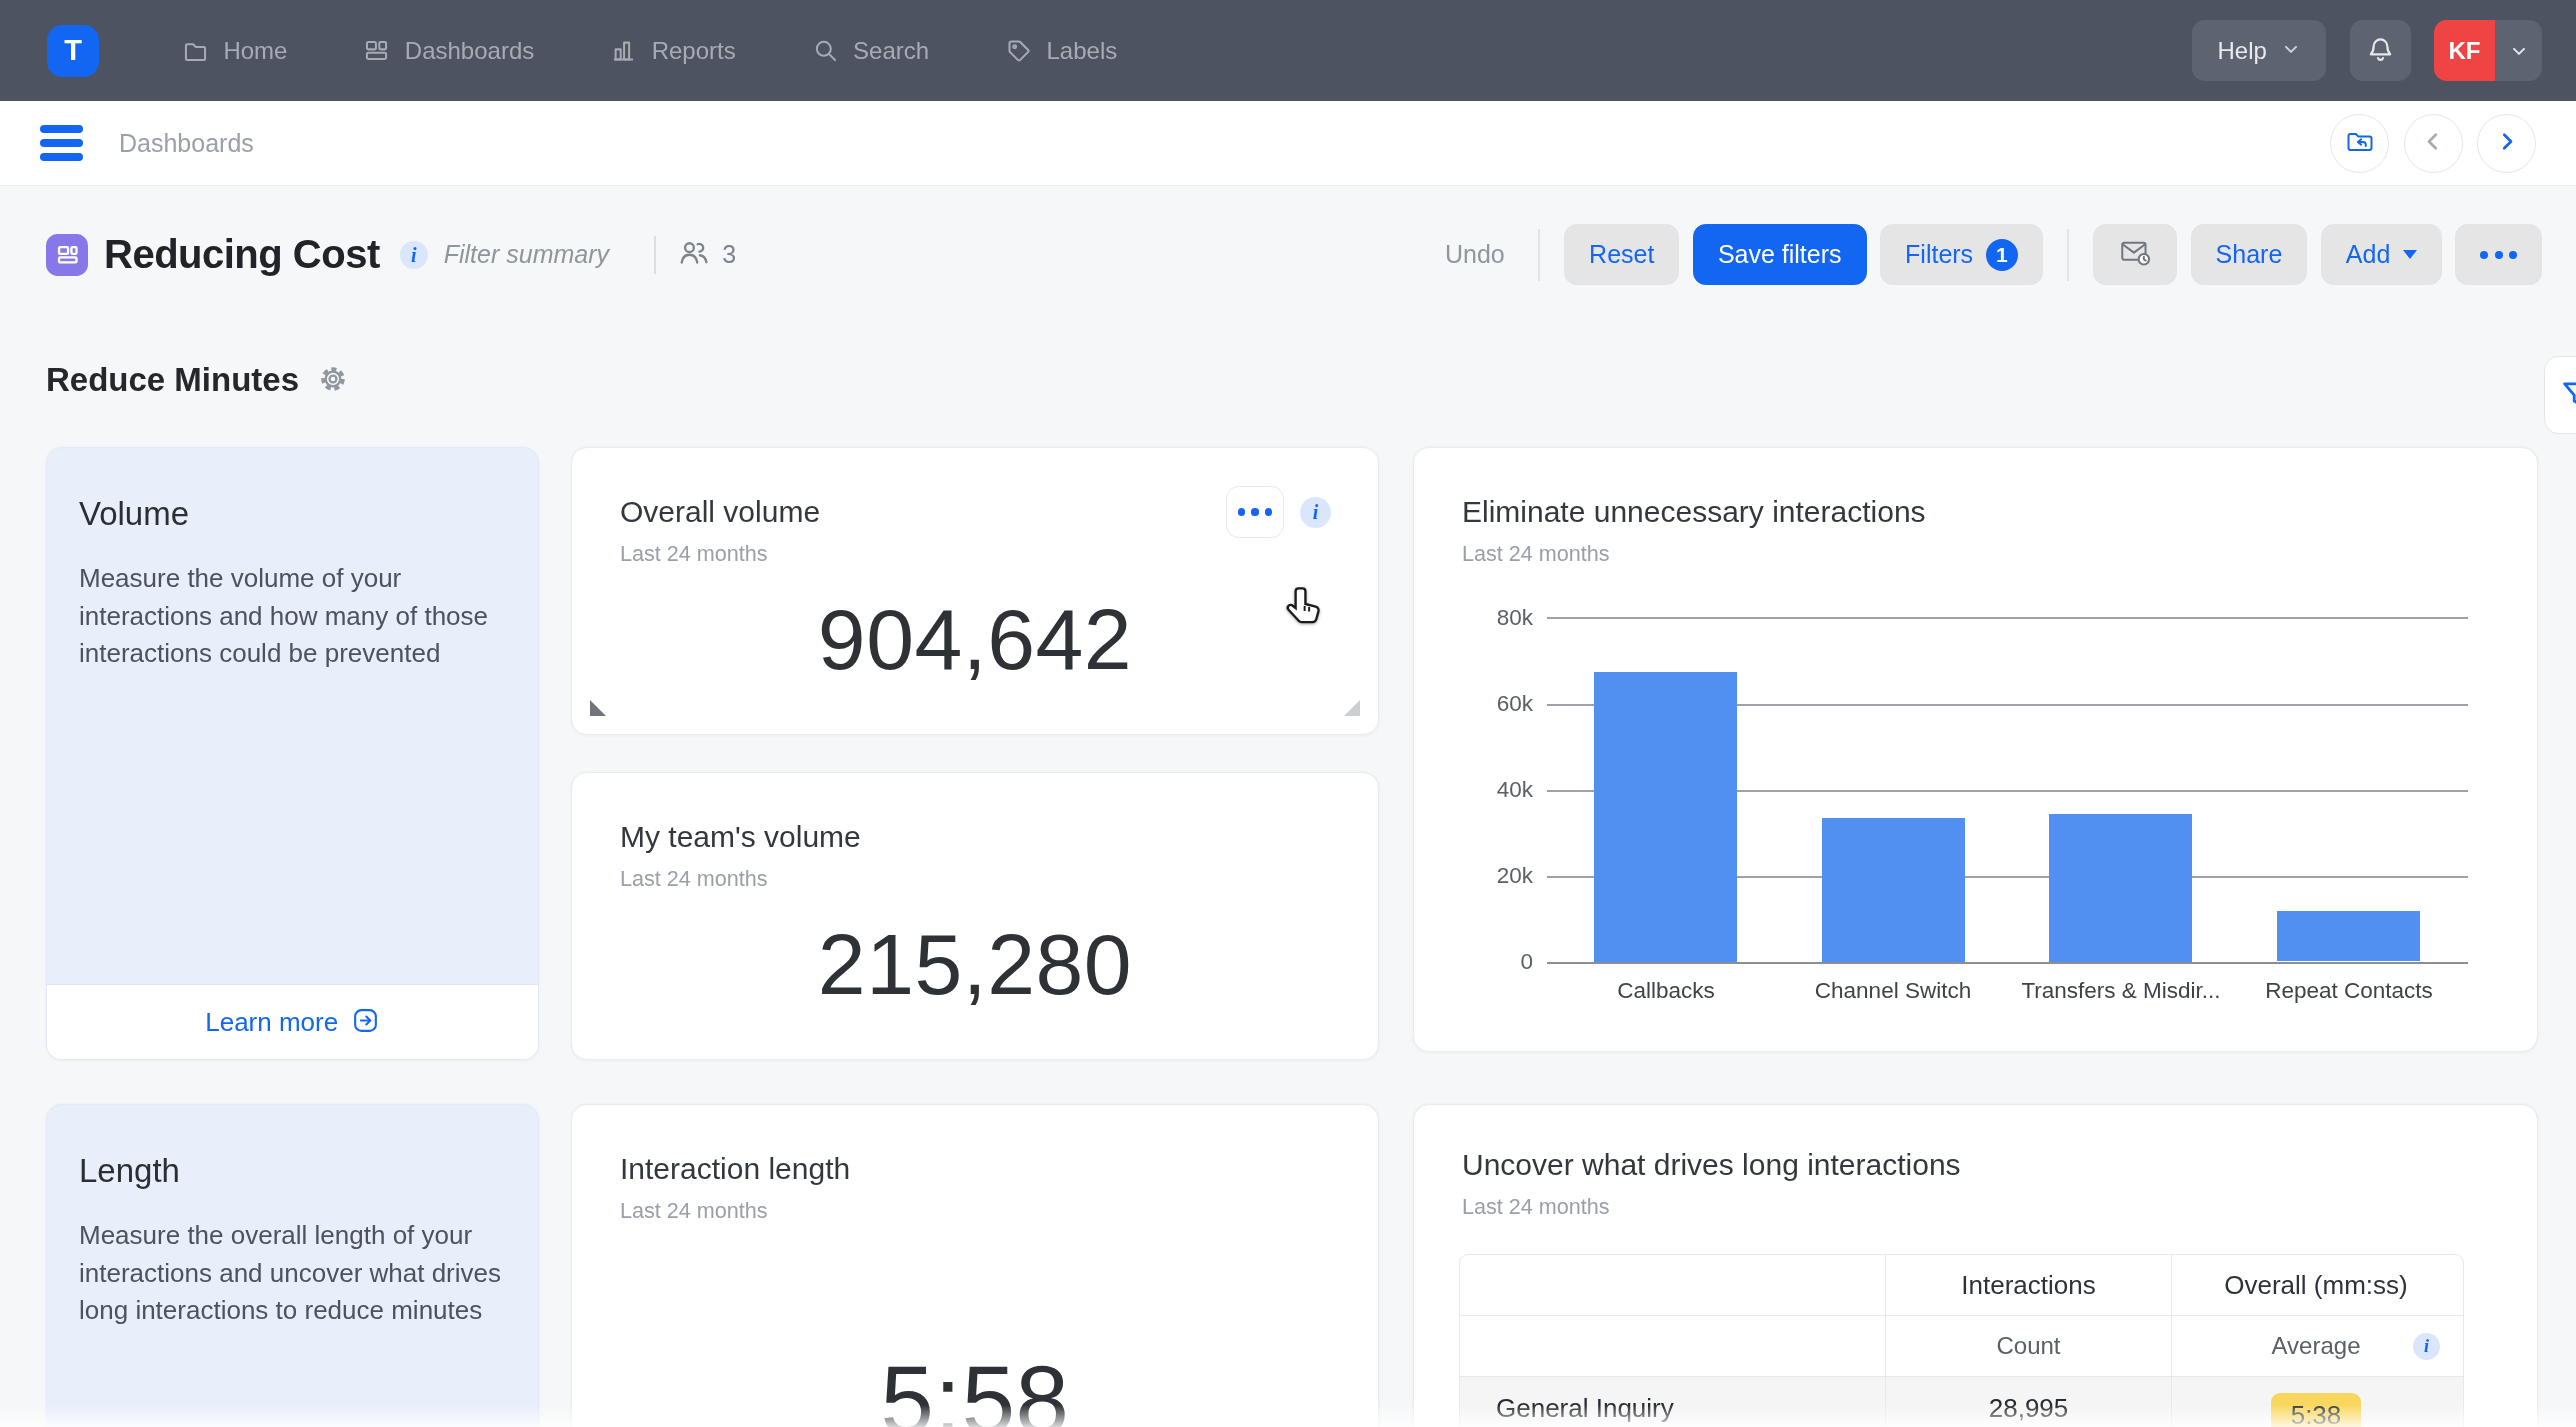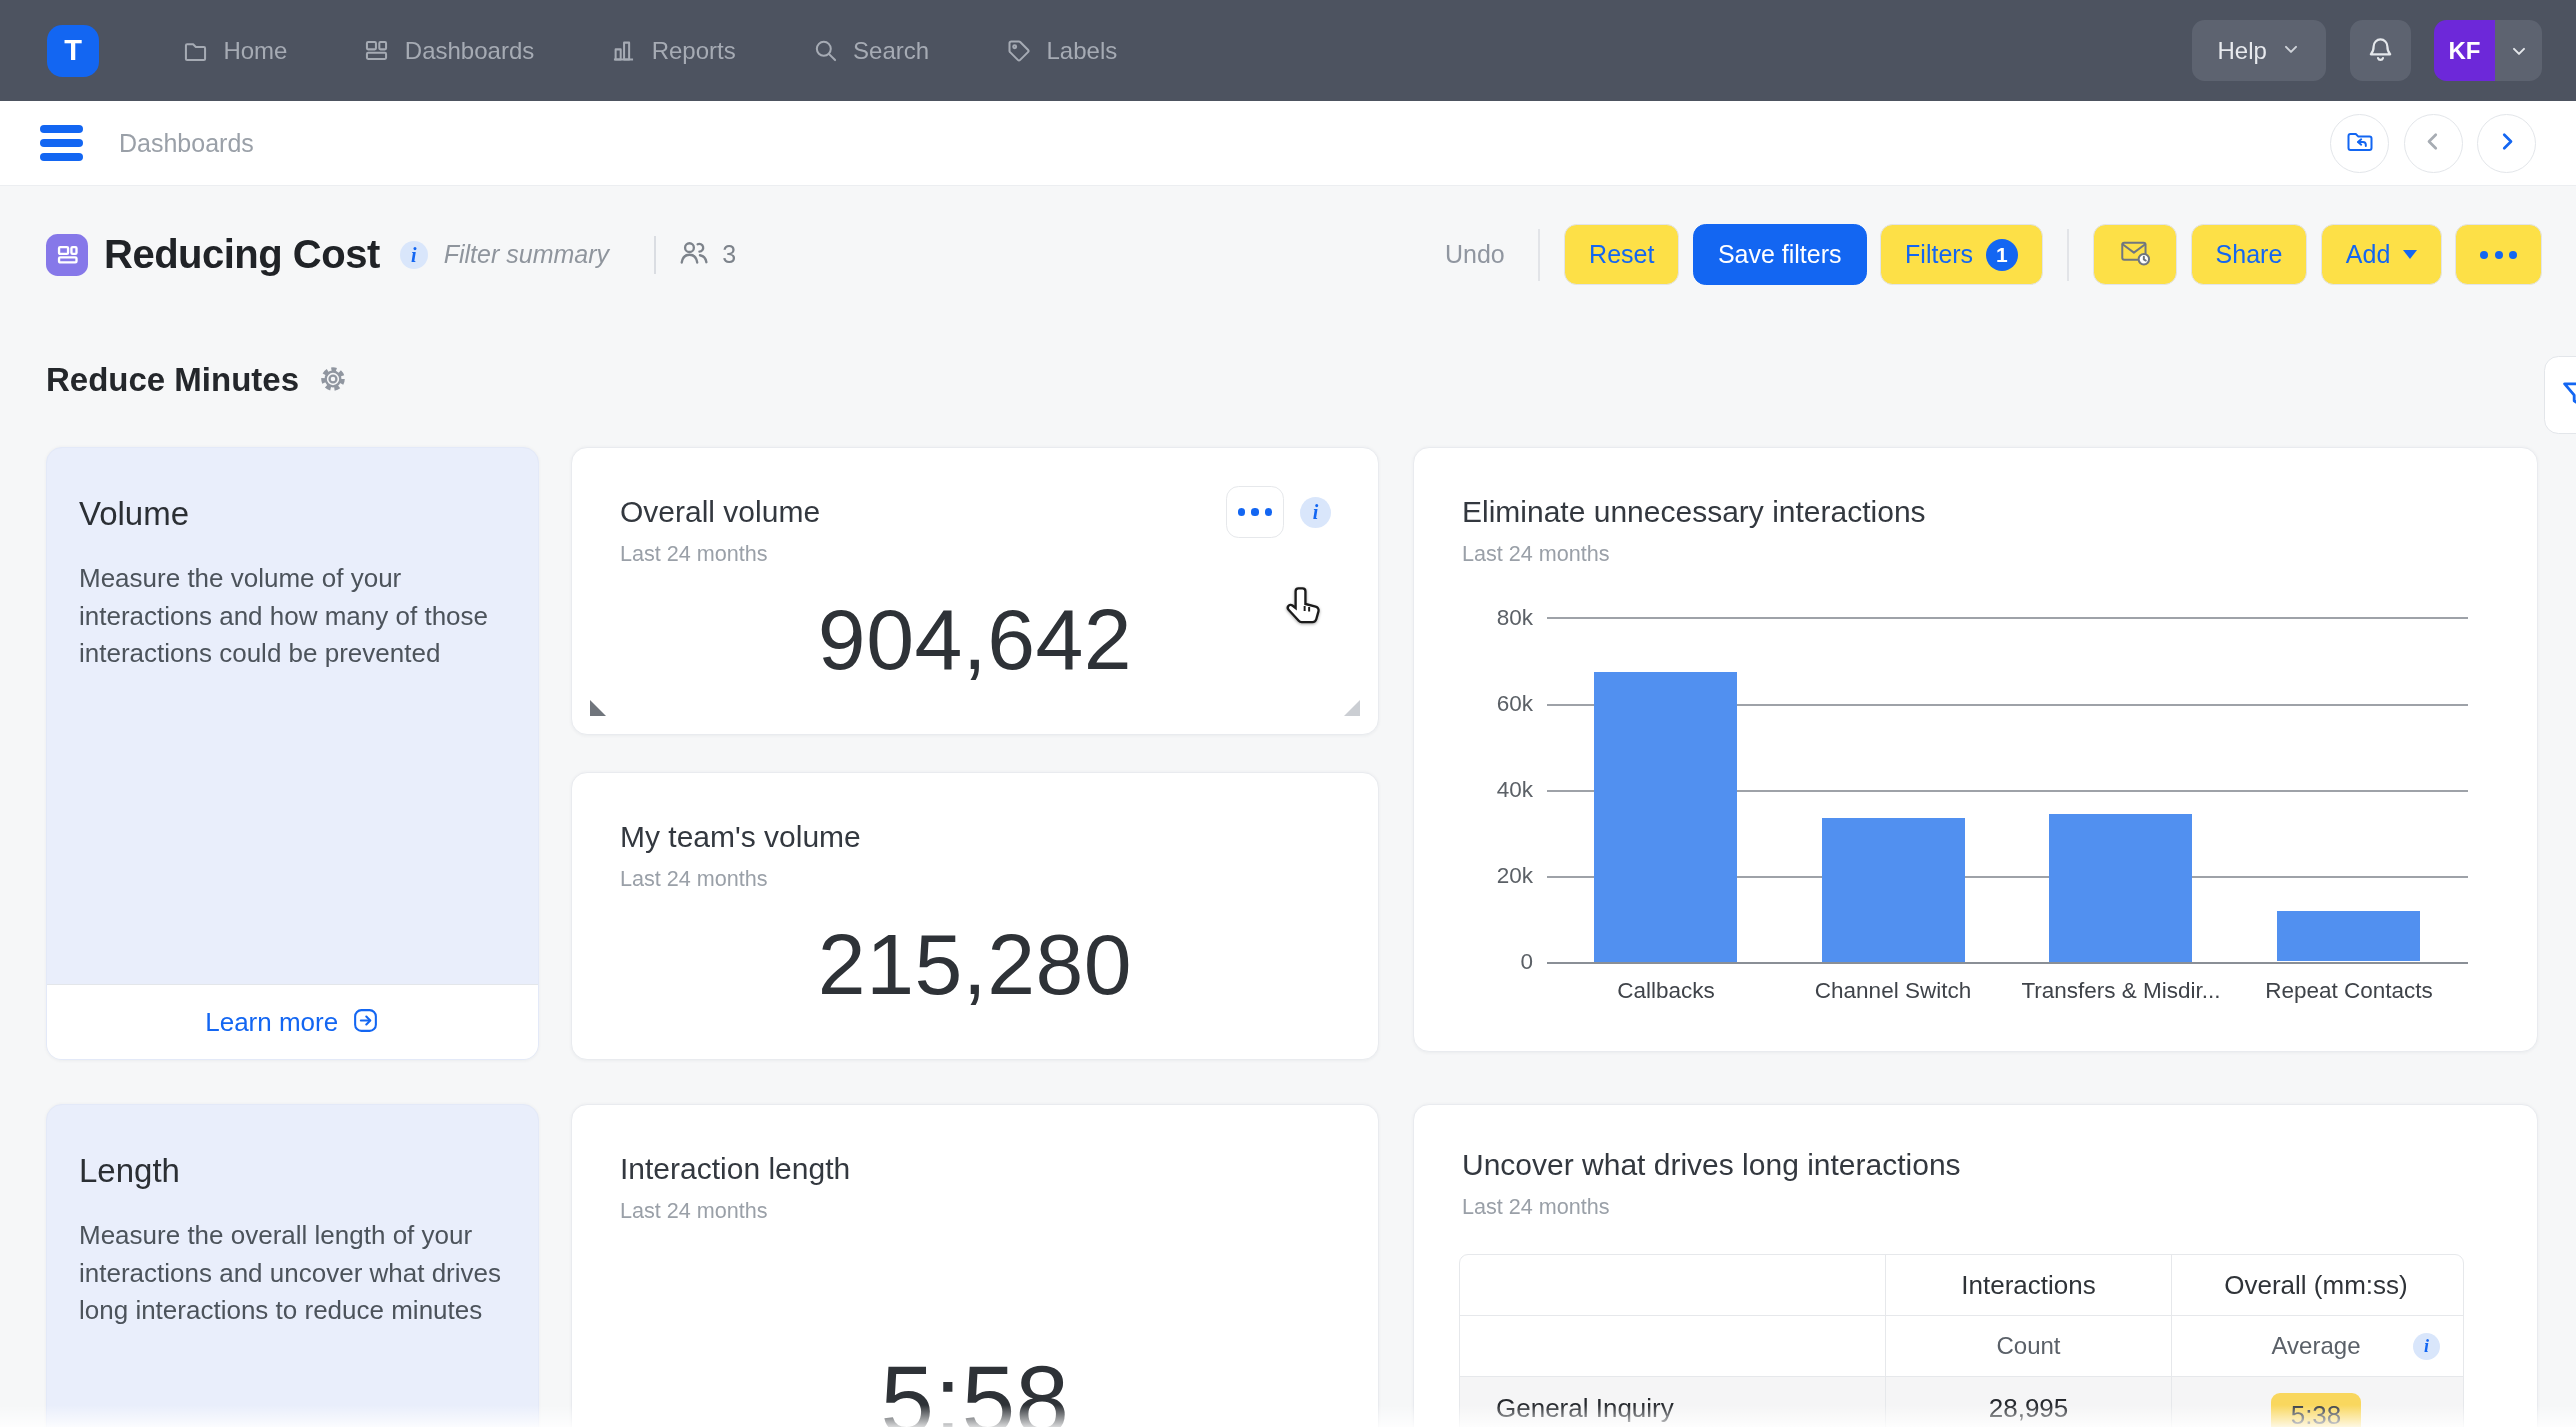--- a/index.html
+++ b/index.html
@@ -12,21 +12,21 @@
   .logo{width:52px;height:52px;border-radius:15.3px;background:#1366F2;color:#fff;
     display:flex;align-items:center;justify-content:center;font-size:29px;font-weight:bold;margin-right:83px;cursor:pointer;}
   .nav-item{display:flex;align-items:center;gap:14.4px;color:#A6ABB4;font-size:24px;margin-right:76px;cursor:pointer;}
   .nav-item svg{display:block;}
   .nav-right{margin-left:auto;display:flex;align-items:center;gap:23.4px;}
   .help-btn{display:flex;align-items:center;gap:14.4px;background:#5D6370;border:none;border-radius:12.6px;
     height:61px;padding:0 25px;color:#E8EAEE;font-size:24px;font-family:inherit;cursor:pointer;}
   .bell-btn{width:61px;height:61px;background:#5D6370;border:none;border-radius:12.6px;
     display:flex;align-items:center;justify-content:center;cursor:pointer;}
   .avatar-group{display:flex;border-radius:12.6px;overflow:hidden;cursor:pointer;}
-  .avatar{width:61px;height:61px;background:#6d28d9;color:#fff;font-size:24px;font-weight:bold;
+  .avatar{width:61px;height:61px;background:#ef4444;color:#fff;font-size:24px;font-weight:bold;
     display:flex;align-items:center;justify-content:center;}
   .avatar-caret{width:47px;height:61px;background:#5D6370;display:flex;align-items:center;justify-content:center;}
 
   
   .toolbar{position:absolute;top:101px;left:0;width:100%;height:85px;background:#fff;
     border-bottom:0.9px solid #ECEEF1;display:flex;align-items:center;padding:0 40px;box-sizing:border-box;}
   .hamburger{display:flex;flex-direction:column;gap:6.3px;cursor:pointer;margin-right:36px;}
   .hamburger i{display:block;width:43px;height:8px;border-radius:4px;background:#1366F2;}
   .breadcrumb{color:#9AA0A8;font-size:25px;cursor:pointer;}
   .toolbar-right{margin-left:auto;display:flex;gap:14.4px;}
@@ -40,21 +40,21 @@
   .page-title{font-size:40px;font-weight:600;color:#202327;letter-spacing:-0.5px;margin-right:20px;white-space:nowrap;}
   .i-chip{display:inline-flex;width:28px;height:28px;border-radius:50%;background:#D9E6FB;
     align-items:center;justify-content:center;flex:0 0 auto;cursor:pointer;}
   .i-chip::before{content:"i";font-family:"Liberation Serif",serif;font-style:italic;font-weight:bold;
     font-size:20px;color:#1366F2;line-height:1;}
   .filter-summary{font-size:25px;font-style:italic;color:#8F959D;margin:0 23.4px 0 16px;cursor:pointer;}
   .vdiv{width:1.8px;height:38px;background:#DADDE2;margin:0 21.6px;}
   .collab{display:flex;align-items:center;gap:10.8px;color:#7D838B;font-size:25px;cursor:pointer;}
   .header-actions{margin-left:auto;display:flex;align-items:center;gap:13.5px;}
   .undo{color:#9096A0;font-size:25px;margin-right:9px;cursor:pointer;}
-  .btn{height:61px;border-radius:12.6px;border:1.8px solid #E2E4E8;background:#fde047;color:#1366F2;
+  .btn{height:61px;border-radius:12.6px;border:1.8px solid #E2E4E8;background:#e5e5e5;color:#1366F2;
     font-size:25px;font-weight:500;font-family:inherit;padding:0 24px;display:flex;align-items:center;gap:12.6px;cursor:pointer;box-sizing:border-box;}
   .btn.primary{background:#1366F2;border-color:#1366F2;color:#fff;}
   .badge-circle{display:inline-flex;width:32px;height:32px;border-radius:50%;background:#1366F2;color:#fff;
     font-size:21px;font-weight:600;align-items:center;justify-content:center;}
   .dots{display:inline-flex;gap:6.3px;}
   .dots i{width:8px;height:8px;border-radius:50%;background:#1366F2;}
   .caret-down{display:inline-block;width:0;height:0;border-left:7.2px solid transparent;border-right:7.2px solid transparent;
     border-top:9px solid #1366F2;}
   .hdr-vdiv{width:1.8px;height:52px;background:#E2E4E8;margin:0 10.8px;}
 

